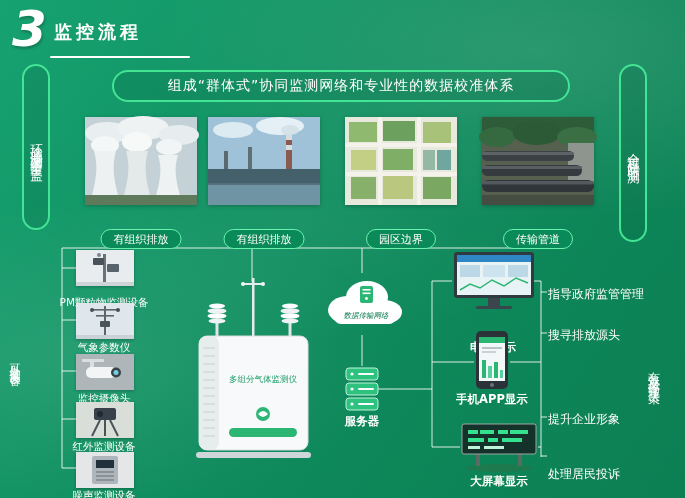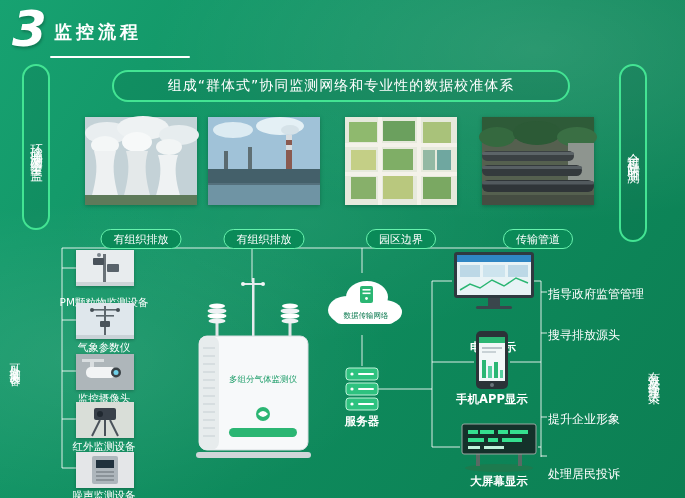--- a/index.html
+++ b/index.html
@@ -253,21 +253,21 @@
           <line x1="7" y1="158" x2="19" y2="158"></line>
       </g>
       <text x="67" y="104" font-size="8.5" fill="#1f9e6a" text-anchor="middle">多组分气体监测仪</text>
       <circle cx="67" cy="136" r="7" fill="#2bb673"></circle>
       <path d="M62,136 q5,-6 10,0 q-5,6 -10,0" fill="#ffffff"></path>
       <rect x="33" y="150" width="68" height="9" rx="4.5" fill="#2bb673"></rect>
       <rect x="0" y="174" width="115" height="6" rx="3" fill="#cfd6d9"></rect>
     </svg>
   </div>
 
-  <div class="abs" style="left:322px;top:272px;width:84px;height:64px;">
+  <div class="abs" style="left:322px;top:272px;width:84px;height:64px;font-style:italic;">
     <svg viewBox="0 0 84 64" style="width:84px;height:64px;">
       <g fill="#ffffff">
         <ellipse cx="26" cy="38" rx="20" ry="14"></ellipse>
         <ellipse cx="45" cy="25" rx="21" ry="16"></ellipse>
         <ellipse cx="62" cy="40" rx="18" ry="12"></ellipse>
         <rect x="12" y="38" width="62" height="14" rx="7"></rect>
       </g>
       <g>
         <rect x="38" y="14" width="13" height="17" rx="2" fill="#2bb673"></rect>
         <rect x="40.5" y="17" width="8" height="1.6" fill="#ffffff"></rect>

